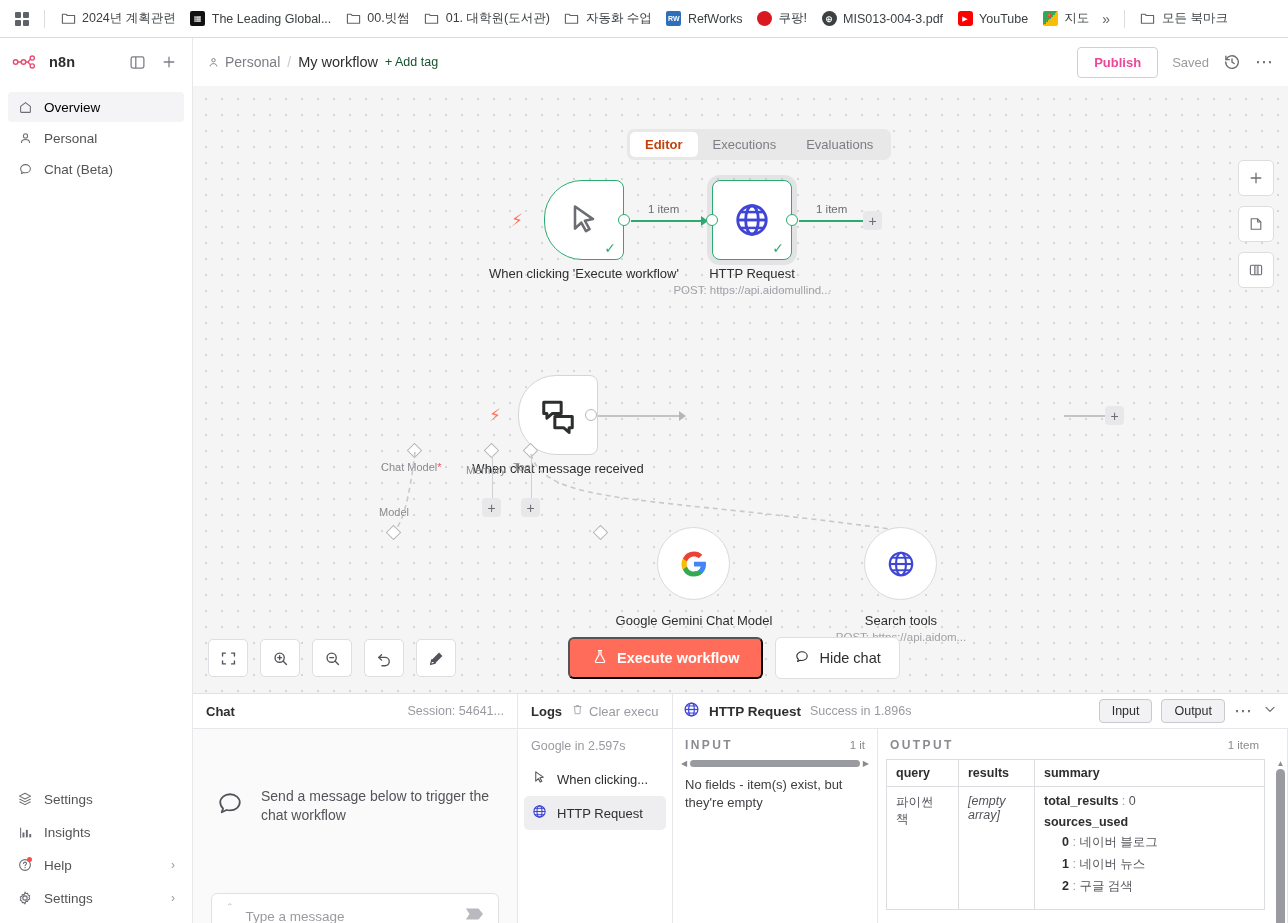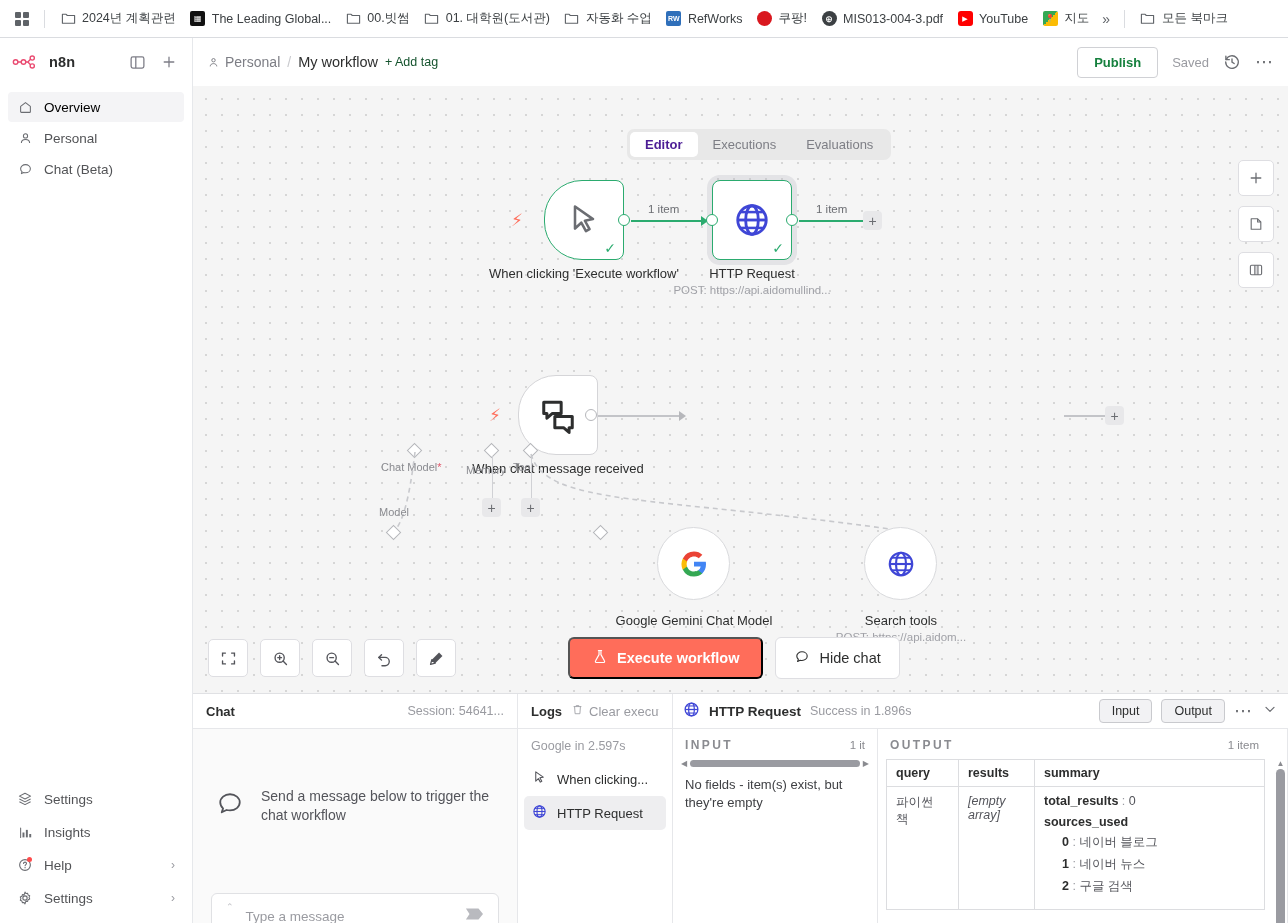--- a/index.html
+++ b/index.html
@@ -59,40 +59,40 @@
   
   .hdr { position: absolute; left: 193px; top: 0; width: 1095px; height: 48px; background: #fff; display: flex; align-items: center; padding: 0 14px; }
   .crumbs { display: flex; align-items: center; gap: 7px; font-size: 14px; }
   .crumb-personal { display: flex; align-items: center; gap: 5px; color: #7d7e85; }
   .crumb-slash { color: #c9cace; }
   .crumb-name { color: #2d2e2e; font-size: 14.5px; }
   .add-tag { color: #14532d; font-size: 12.5px; margin-left: 0; }
   .hdr-right { margin-left: auto; display: flex; align-items: center; gap: 14px; }
   .btn-publish {
     border: 1px solid #d0d1d5; border-radius: 4px; background: #fff;
-    font-size: 13px; color: #15803d; padding: 7px 16px; font-weight: 600;
+    font-size: 13px; color: #ec4899; padding: 7px 16px; font-weight: 600;
   }
   .saved-txt { font-size: 13px; color: #9a9ba1; }
   .hdr-ic { color: #6b6d72; display: flex; align-items: center; }
   .dots { font-size: 18px; color: #6b6d72; letter-spacing: 1px; line-height: 10px; }
 
   
   .canvas {
     position: absolute; left: 193px; top: 48px; width: 1095px; height: 607px;
     background-color: #f5f5f5;
     background-image: radial-gradient(#d6d6d6 1px, transparent 1px);
     background-size: 16px 16px; background-position: 5px 5px;
     overflow: hidden;
   }
   .tabs {
     position: absolute; left: 434px; top: 43px; display: flex; align-items: center;
     background: #e8e8e8; border-radius: 7px; padding: 3px;
   }
   .tab { font-size: 13px; color: #7d7e85; padding: 5px 15px; border-radius: 5px; }
-  .tab.active { background: #fff; color: #4c1d95; font-weight: 600; }
+  .tab.active { background: #fff; color: #c2410c; font-weight: 600; }
 
   .cv-right { position: absolute; right: 14px; top: 74px; display: flex; flex-direction: column; gap: 10px; }
   .cv-rbtn { width: 36px; height: 36px; background: #fff; border: 1px solid #dedee2; border-radius: 5px;
              display: flex; align-items: center; justify-content: center; color: #6b6d72; }
 
   
   .node { position: absolute; }
   .node-box {
     width: 80px; height: 80px; background: #fff; border: 1.6px solid #d5d5d8; border-radius: 8px;
     display: flex; align-items: center; justify-content: center; position: relative;

